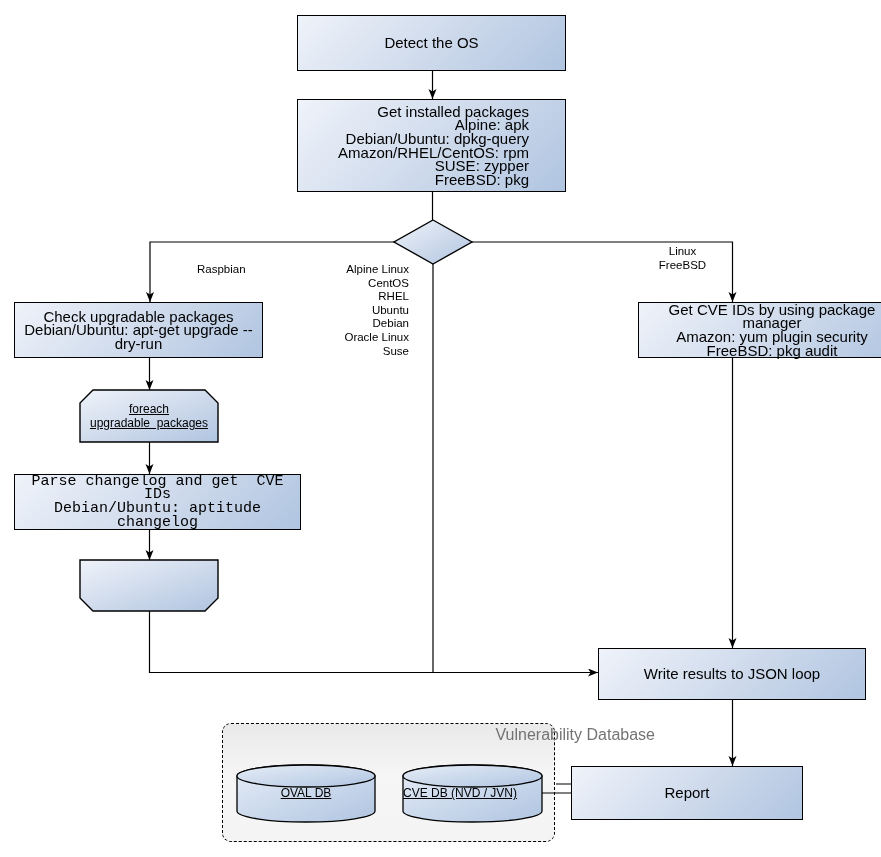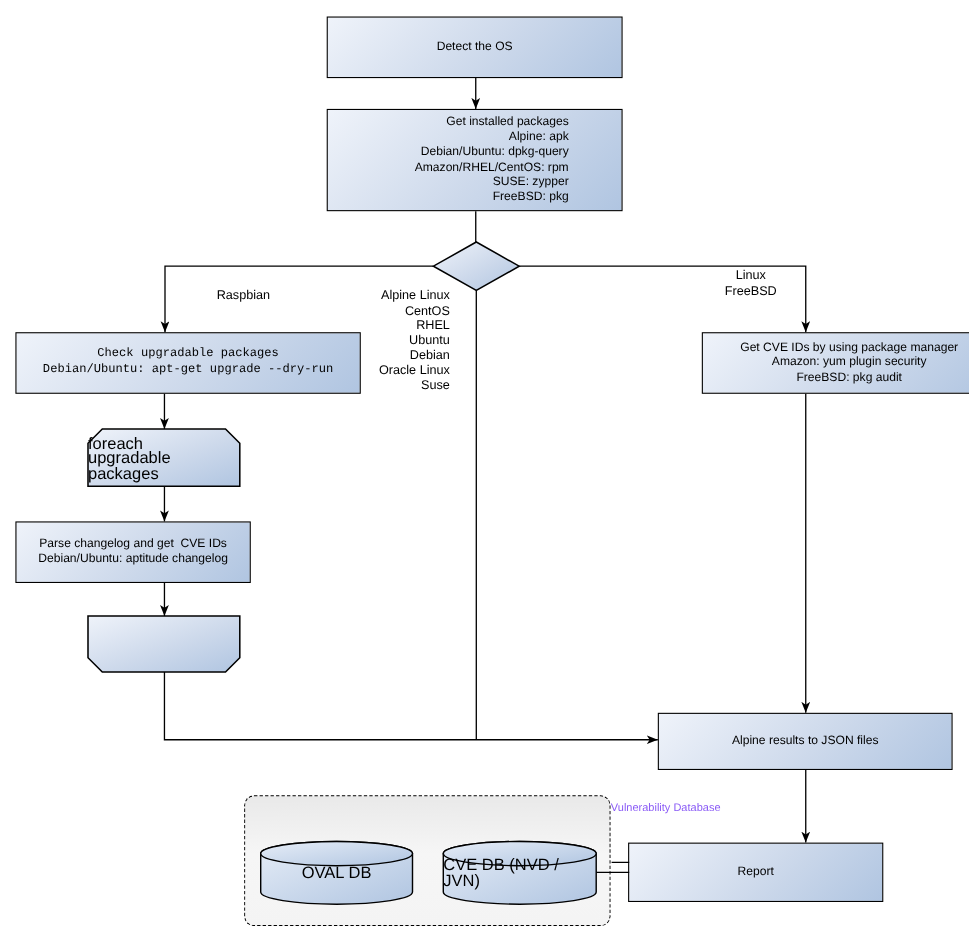--- a/index.html
+++ b/index.html
@@ -7,43 +7,43 @@
     position:relative;width:881px;height:857px;background:#ffffff;
     font-family:"Liberation Sans", sans-serif;color:#000;
     overflow:hidden;
   }
   #wires{position:absolute;left:0;top:0;z-index:2;}
   .node{
     position:absolute;z-index:3;
     border:1.5px solid #000;
     background:linear-gradient(135deg,#eff3fa 0%,#cdd9eb 55%,#b0c5e1 100%);
     display:flex;align-items:center;justify-content:center;
-    font-size:11px;line-height:13.6px;text-align:center;
+    font-size:15px;line-height:13.6px;text-align:center;
     box-sizing:border-box;
   }
   .pre{white-space:pre-wrap;}
   .node.right-text{justify-content:flex-end;text-align:right;}
-  .node.right-text .pre{margin-right:48px;}
+  .node.right-text .pre{margin-right:36px;}
   .floatlabel{
     position:absolute;z-index:4;font-size:11.5px;line-height:13.6px;
     white-space:pre-wrap;
   }
   .shape-label{
     position:absolute;z-index:4;display:flex;align-items:center;justify-content:center;
-    font-size:15px;line-height:13.6px;text-align:left;white-space:pre-wrap;
+    font-size:12px;line-height:13.6px;text-align:center;white-space:pre-wrap;text-decoration:underline;
   }
   #vuln-panel{
     position:absolute;left:222px;top:723px;width:333px;height:119px;z-index:1;
     border:1.5px dashed #000;border-radius:9px;
     background:linear-gradient(180deg,#e9e9e9 0%,#f6f6f6 45%,#f4f4f4 100%);
     box-sizing:border-box;
   }
   #vuln-title{
     position:absolute;right:226px;top:726px;z-index:4;
-    font-size:10px;line-height:17px;color:#8b5cf6;
+    font-size:16px;line-height:17px;color:#737373;
   }
 </style>
 </head>
 <body>
 
 <div id="canvas">
 
   <div id="vuln-panel"></div>
 
   <svg id="wires" width="881" height="857" viewBox="0 0 881 857">
@@ -99,38 +99,38 @@
 
   <div class="node right-text" style="left:297px;top:99px;width:269px;height:93px;">
     <div class="pre">Get installed packages
 Alpine: apk
 Debian/Ubuntu: dpkg-query
 Amazon/RHEL/CentOS: rpm
 SUSE: zypper
 FreeBSD: pkg</div>
   </div>
 
-  <div class="node" style="left:14px;top:302px;width:314px;height:56px;font-family:Liberation Mono, monospace;">
+  <div class="node" style="left:14px;top:302px;width:249px;height:56px;">
     <div class="pre">Check upgradable packages
 Debian/Ubuntu: apt-get upgrade --dry-run</div>
   </div>
 
   <div class="node" style="left:598px;top:302px;width:268px;height:56px;margin-left:40px;">
     <div class="pre">Get CVE IDs by using package manager
 Amazon: yum plugin security
 FreeBSD: pkg audit</div>
   </div>
 
-  <div class="node" style="left:14px;top:474px;width:214px;height:56px;">
+  <div class="node" style="left:14px;top:474px;width:287px;height:56px;font-family:Liberation Mono, monospace;">
     <div class="pre">Parse changelog and get  CVE IDs
 Debian/Ubuntu: aptitude changelog</div>
   </div>
 
   <div class="node" style="left:598px;top:648px;width:268px;height:52px;">
-    <div class="pre">Alpine results to JSON files</div>
+    <div class="pre">Write results to JSON loop</div>
   </div>
 
   <div class="node" style="left:571px;top:766px;width:232px;height:54px;">
     <div class="pre">Report</div>
   </div>
 
   <div class="shape-label" style="left:80px;top:392px;width:138px;height:50px;">foreach
 upgradable  packages</div>
 
 

